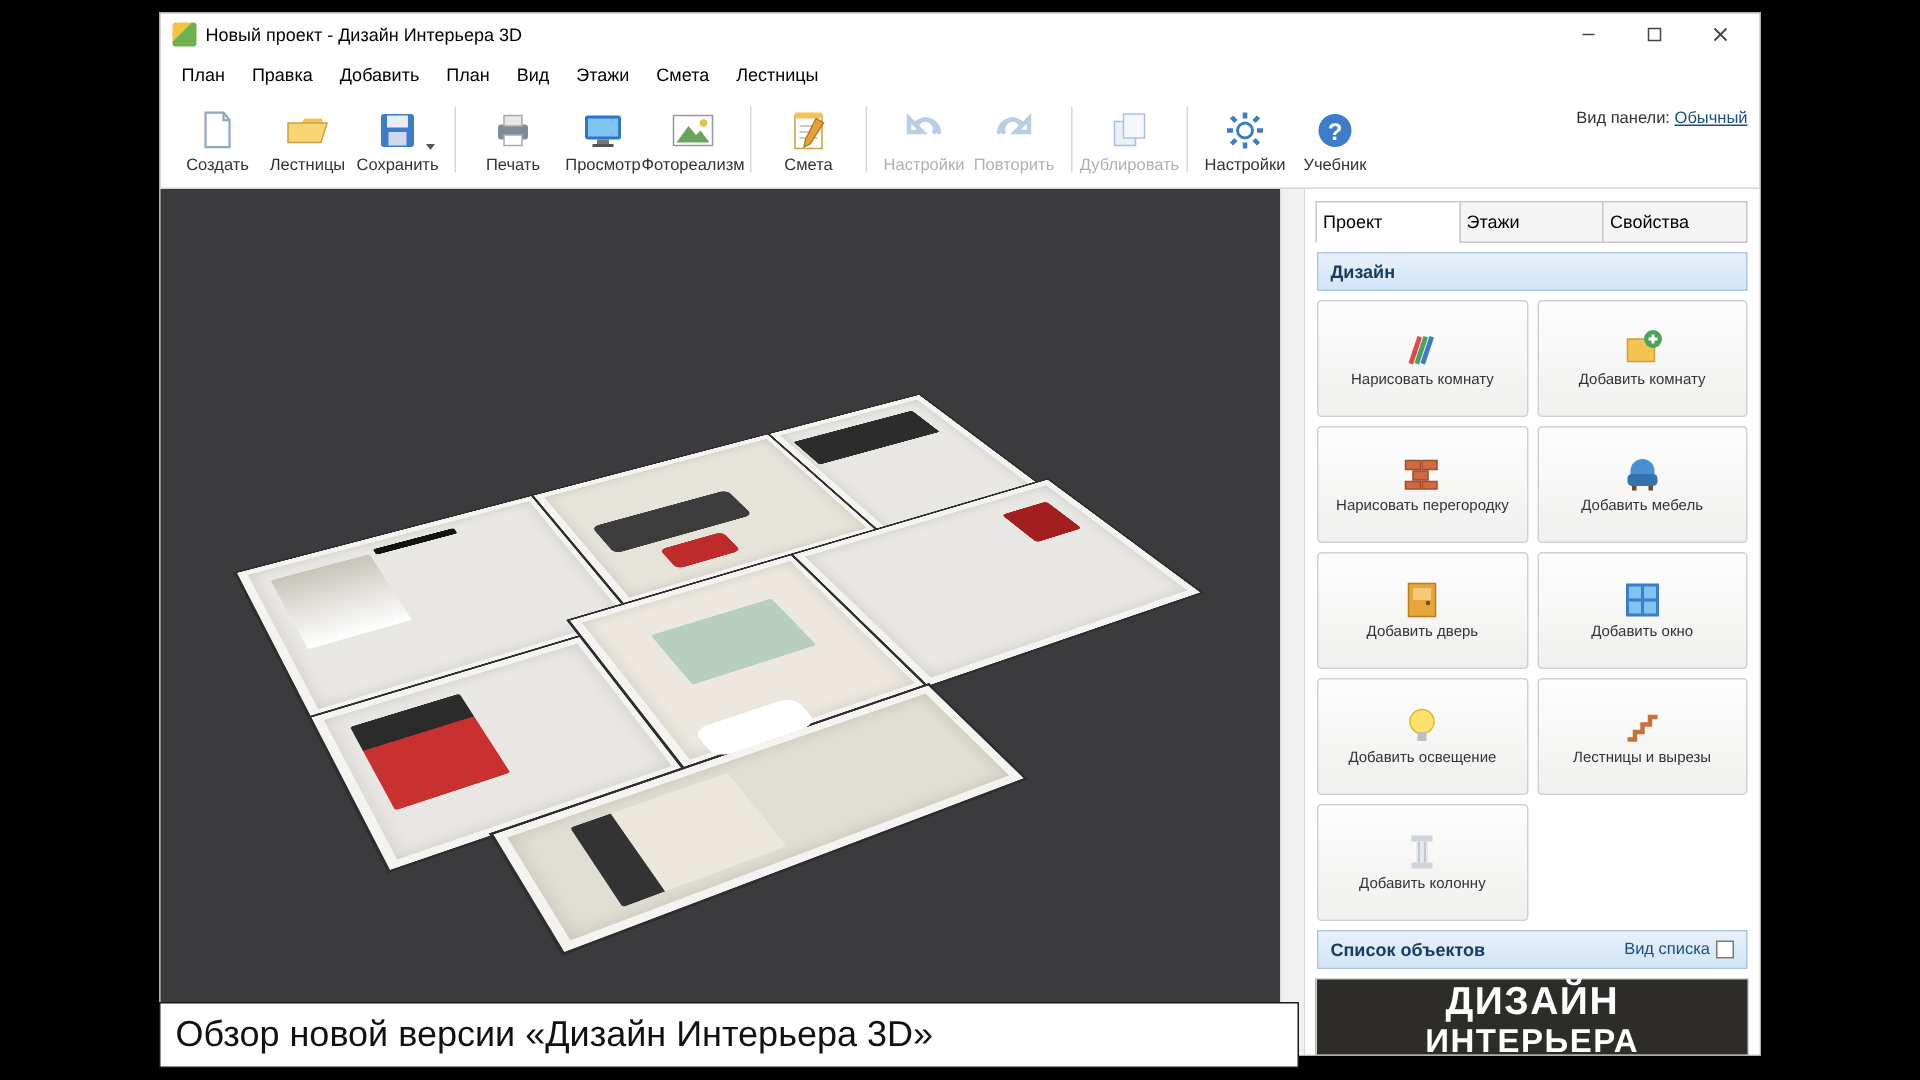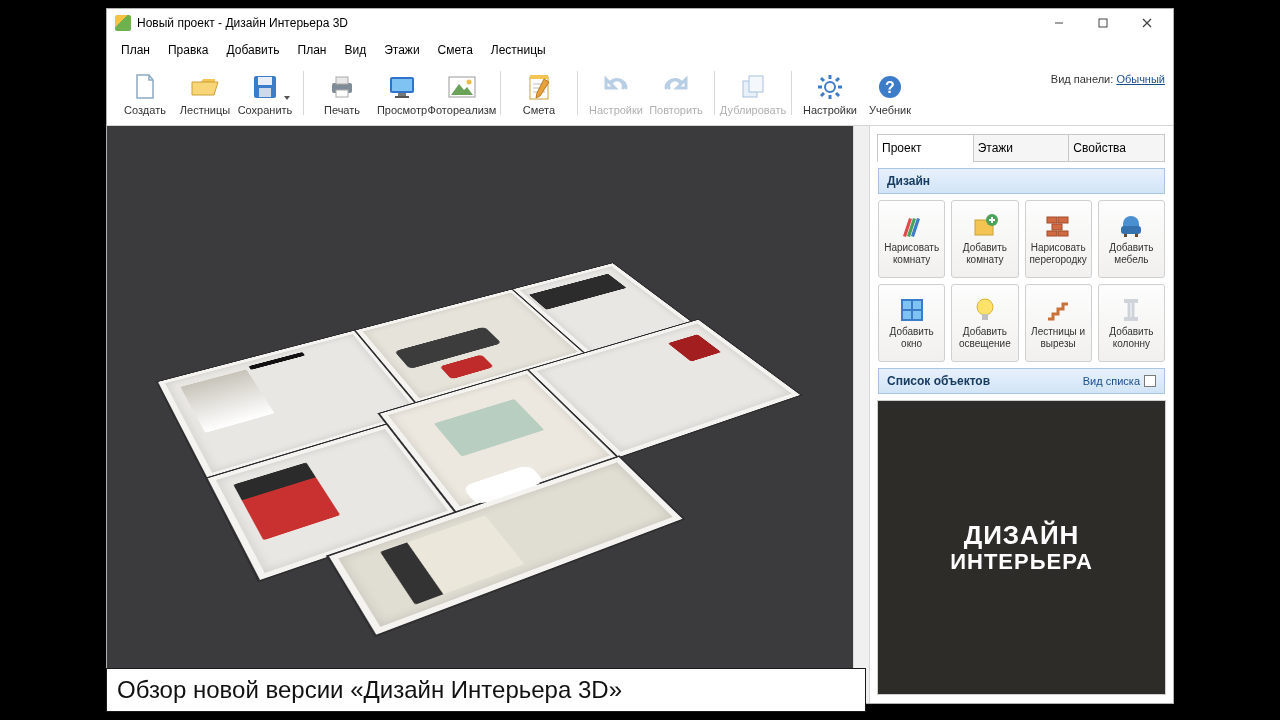--- a/index.html
+++ b/index.html
@@ -189,21 +189,21 @@
     padding: 5px 8px;
     font-weight: 600;
     font-size: 12px;
     color: #173b61;
     display:flex;
     align-items:center;
     justify-content:space-between;
   }
   .design-grid {
     display: grid;
-    grid-template-columns: repeat(4, 1fr);
+    grid-template-columns: repeat(2, 1fr);
     gap: 6px;
   }
   .design-btn {
     border: 1px solid #d0d0d0;
     background: linear-gradient(#fdfdfd,#f1f0ee);
     border-radius: 3px;
     height: 78px;
     display: flex;
     flex-direction: column;
     align-items: center;
@@ -516,20 +516,30 @@
                 <path d="M5 10a8 8 0 0 1 16 0v4H5z" fill="#4a8fd0"></path>
                 <rect x="3" y="12" width="20" height="8" rx="3" fill="#3572ad"></rect>
                 <rect x="6" y="20" width="3" height="3" fill="#6b4a2e"></rect>
                 <rect x="17" y="20" width="3" height="3" fill="#6b4a2e"></rect>
               </svg>
             </span>
           <span>Добавить мебель</span>
         </div>
         <div class="design-btn">
           <span class="dicon">
+              <svg width="22" height="26">
+                <rect x="2" y="2" width="18" height="22" fill="#e8a63a" stroke="#b87a1f"></rect>
+                <rect x="5" y="5" width="12" height="8" fill="#f5c977"></rect>
+                <circle cx="15" cy="15" r="1.5" fill="#6b4a2e"></circle>
+              </svg>
+            </span>
+          <span>Добавить дверь</span>
+        </div>
+        <div class="design-btn">
+          <span class="dicon">
               <svg width="24" height="24">
                 <rect x="2" y="2" width="20" height="20" fill="#7fc3f3" stroke="#3d7cc9" stroke-width="2"></rect>
                 <line x1="12" y1="2" x2="12" y2="22" stroke="#3d7cc9" stroke-width="2"></line>
                 <line x1="2" y1="12" x2="22" y2="12" stroke="#3d7cc9" stroke-width="2"></line>
               </svg>
             </span>
           <span>Добавить окно</span>
         </div>
         <div class="design-btn">
           <span class="dicon">

